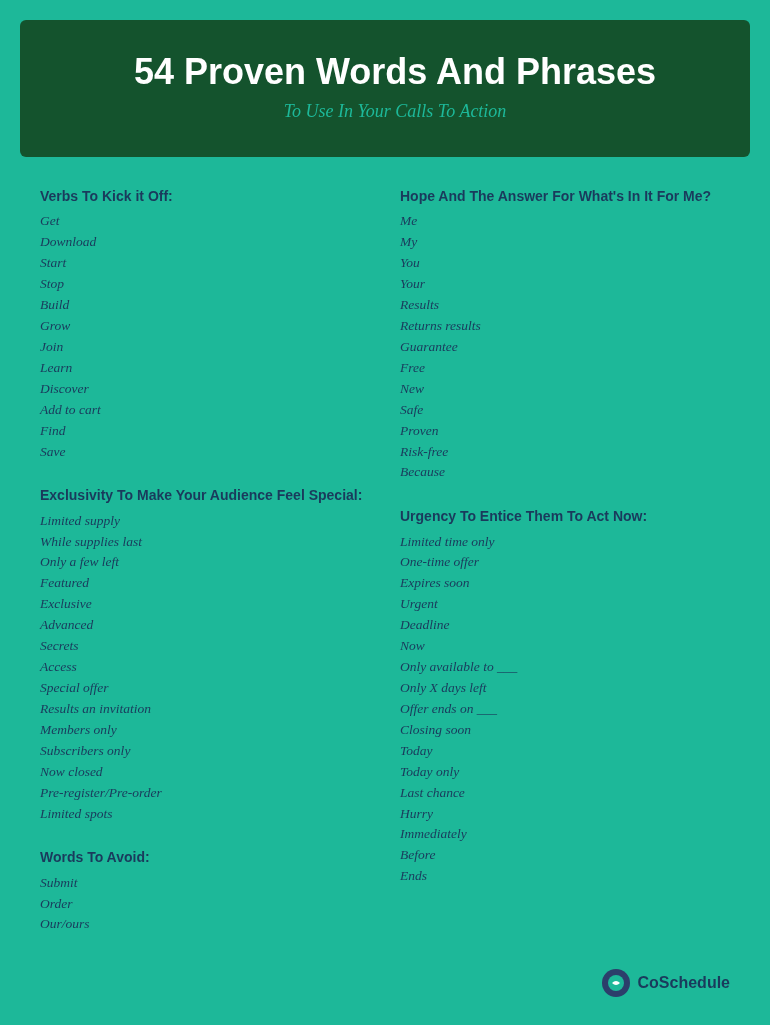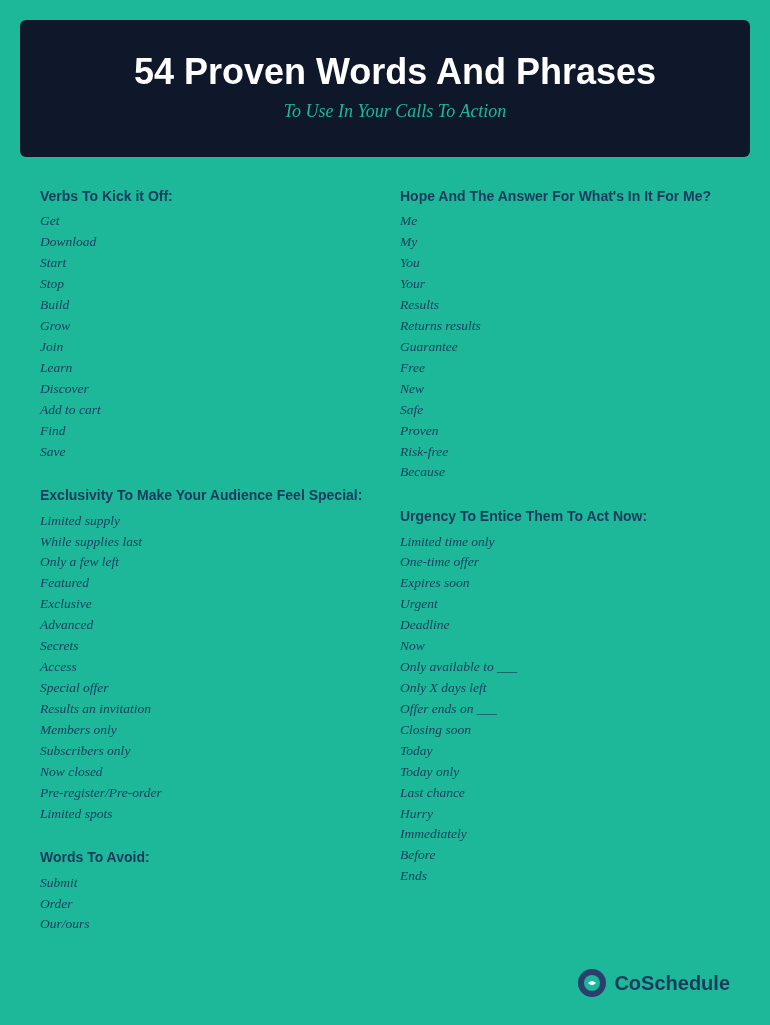--- a/index.html
+++ b/index.html
@@ -9,21 +9,21 @@
       background-color: #1db899;
       font-family: Georgia, 'Times New Roman', serif;
     }
     .outer {
       width: 770px;
       min-height: 1025px;
       background-color: #1db899;
       padding: 20px;
     }
     .header-box {
-      background-color: #0f172a;
+      background-color: #14532d;
       border-radius: 6px;
       padding: 30px 20px 35px 40px;
       margin-bottom: 30px;
       text-align: center;
     }
     .header-title {
       color: #ffffff;
       font-size: 36px;
       font-weight: bold;
       font-family: Arial, Helvetica, sans-serif;
@@ -77,21 +77,21 @@
       align-items: center;
       justify-content: center;
     }
     .logo-icon svg {
       width: 18px;
       height: 18px;
     }
     .logo-text {
       font-family: Arial, Helvetica, sans-serif;
       font-weight: bold;
-      font-size: 20px;
+      font-size: 16px;
       color: #1a3a5c;
     }
   </style>
 </head>
 <body>
 
 <div class="outer">
   <div class="header-box">
     <div class="header-title">54 Proven Words And Phrases</div>
     <div class="header-subtitle">To Use In Your Calls To Action</div>

